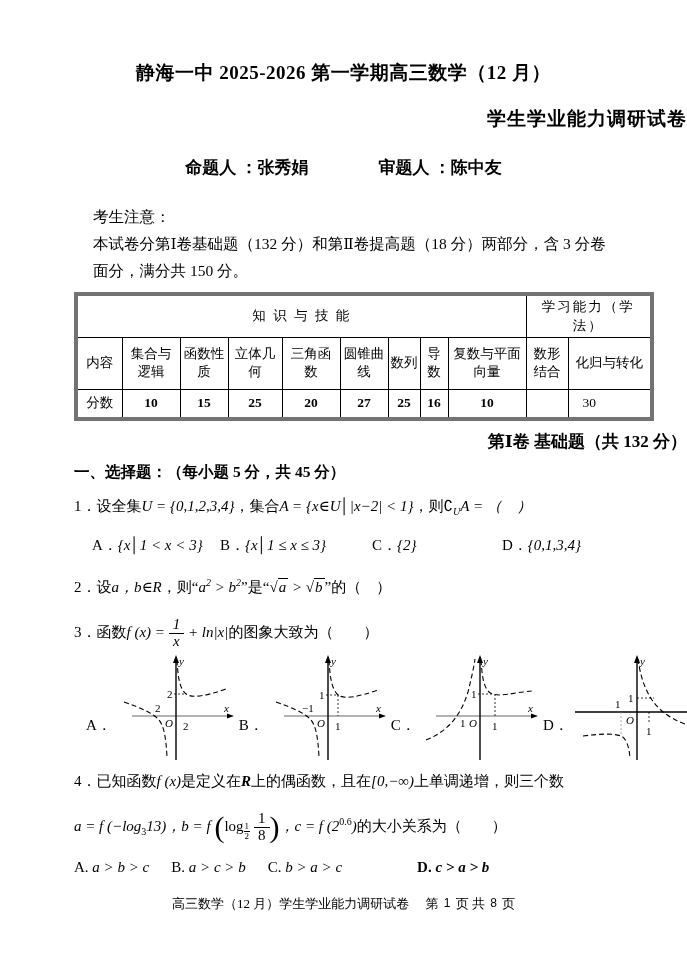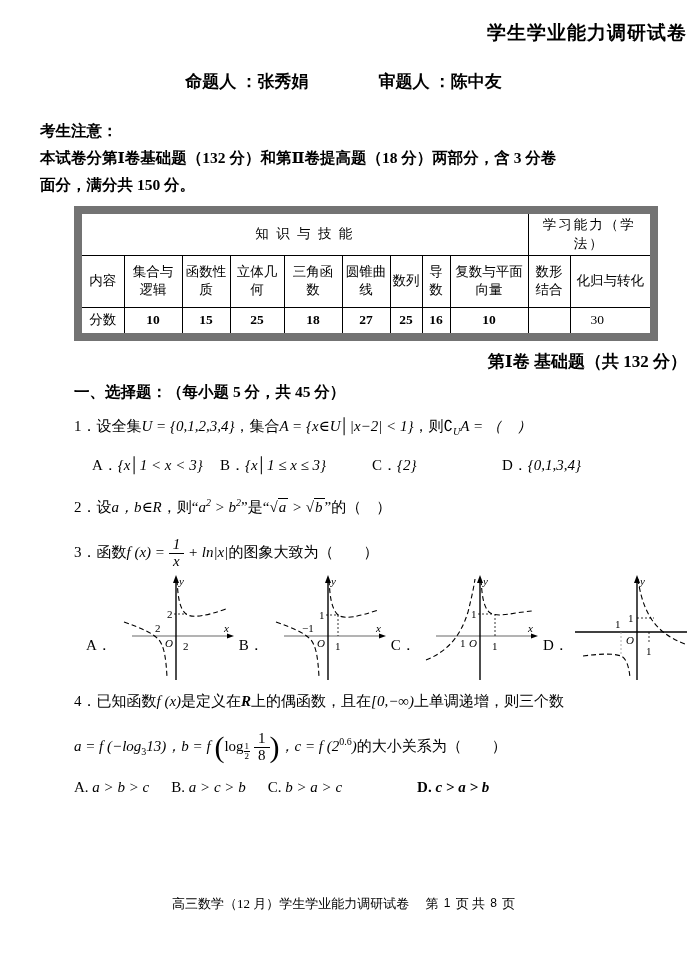--- a/index.html
+++ b/index.html
@@ -5,23 +5,23 @@
   * { margin:0; padding:0; box-sizing:border-box; }
   html,body { background:#888; }
   .page {
     width:687px; height:971px; margin:0 auto; background:#ffffff;
     font-family:"Liberation Serif","DejaVu Serif",serif; color:#000;
     position:relative; overflow:hidden;
   }
   .title1 { text-align:center; font-weight:700; font-size:19px; padding-top:60px; letter-spacing:.5px;}
   .title2 { text-align:right; font-weight:700; font-size:19px; margin-top:20px; letter-spacing:1px;}
   .byline { display:flex; justify-content:center; gap:70px; font-weight:700; font-size:17px; margin-top:24px;text-align:center;}
-  .notice { margin:24px 42px 0 40px; font-weight:700; font-size:15.5px; line-height:1.75;}
+  .notice { margin:24px 42px 0 93px; font-weight:400; font-size:15.5px; line-height:1.75;}
   .notice .nt { display:block; }
-  table.score { border-collapse:collapse; border:8px solid #737373; margin:8px 0 0 74px;
+  table.score { border-collapse:collapse; border:4px solid #737373; margin:8px 0 0 74px;
     width:576px; font-size:13.5px; table-layout:fixed; text-align:center;}
   table.score td { border:1px solid #000; padding:2px 2px; line-height:1.35; }
   table.score .hdr { letter-spacing:2px; height:28px; }
   table.score .namerow td { height:52px; }
   table.score .scorerow td { height:30px; font-weight:700; }
   table.score .scorerow td.lbl { font-weight:400; }
   table.score .scorerow td.num { font-weight:700; }
   .part-title { text-align:right; font-weight:700; font-size:17px; margin-top:9px; }
   .sec-title { font-weight:700; font-size:15.5px; margin:9px 0 0 74px; }
   .q { margin:12px 34px 0 74px; font-size:15px; line-height:1.55; }
@@ -48,20 +48,21 @@
   .footer { position:absolute; left:0; right:0; bottom:58px; text-align:center; font-size:13px; }
   .ffig { font-family:"Liberation Sans","DejaVu Sans",sans-serif; font-size:12px; vertical-align:1px; padding:0 2px;}
   svg text { font-family:"Liberation Serif","DejaVu Serif",serif; font-size:11px; }
   svg .it { font-style:italic; }
 </style>
 </head>
 <body>
 
 <div class="page">
 
+  <div class="title1">静海一中 2025-2026 第一学期高三数学（12 月）</div>
   <div class="title2">学生学业能力调研试卷</div>
   <div class="byline">
     <span>命题人 ：张秀娟</span>
     <span>审题人 ：陈中友</span>
   </div>
 
   <div class="notice">
     <span class="nt">考生注意：</span>
     <span class="nt">本试卷分第Ⅰ卷基础题（132 分）和第Ⅱ卷提高题（18 分）两部分，含 3 分卷</span>
     <span class="nt">面分，满分共 150 分。</span>
@@ -97,27 +98,27 @@
       <td>导数</td>
       <td>复数与平面向量</td>
       <td>数形结合</td>
       <td>化归与转化</td>
     </tr>
     <tr class="scorerow">
       <td class="lbl">分数</td>
       <td class="num">10</td>
       <td class="num">15</td>
       <td class="num">25</td>
-      <td class="num">18</td>
+      <td class="num">20</td>
       <td class="num">27</td>
       <td class="num">25</td>
       <td class="num">16</td>
       <td class="num">10</td>
       <td class="num"></td>
-      <td class="num" style="text-align:left;padding-left:20px;font-weight:400">30</td>
+      <td class="num" style="text-align:left;padding-left:14px;font-weight:400">30</td>
     </tr>
   </tbody>
     </table>
 
   <div class="part-title">第Ⅰ卷 基础题（共 132 分）</div>
   <div class="sec-title">一、选择题：（每小题 5 分，共 45 分）</div>
 
   <div class="q">
     <span>1．</span><span>设全集</span><span class="math">U = {0,1,2,3,4}</span><span>，集合</span><span class="math">A = {x∈U│|x−2| &lt; 1}</span><span>，则</span><span class="math">∁</span><sub>U</sub><span class="math">A = （　）</span>
   </div>

